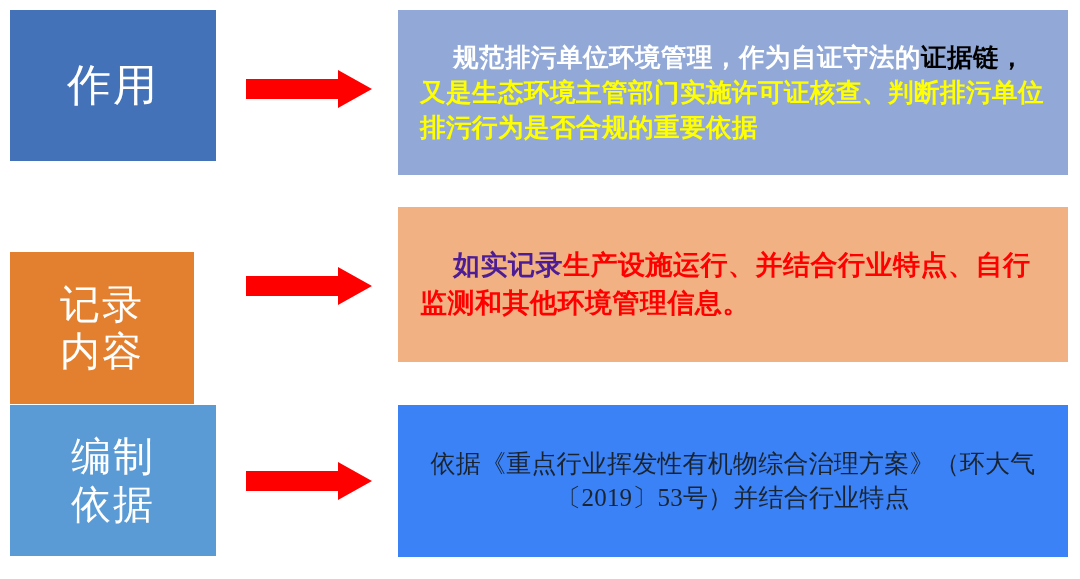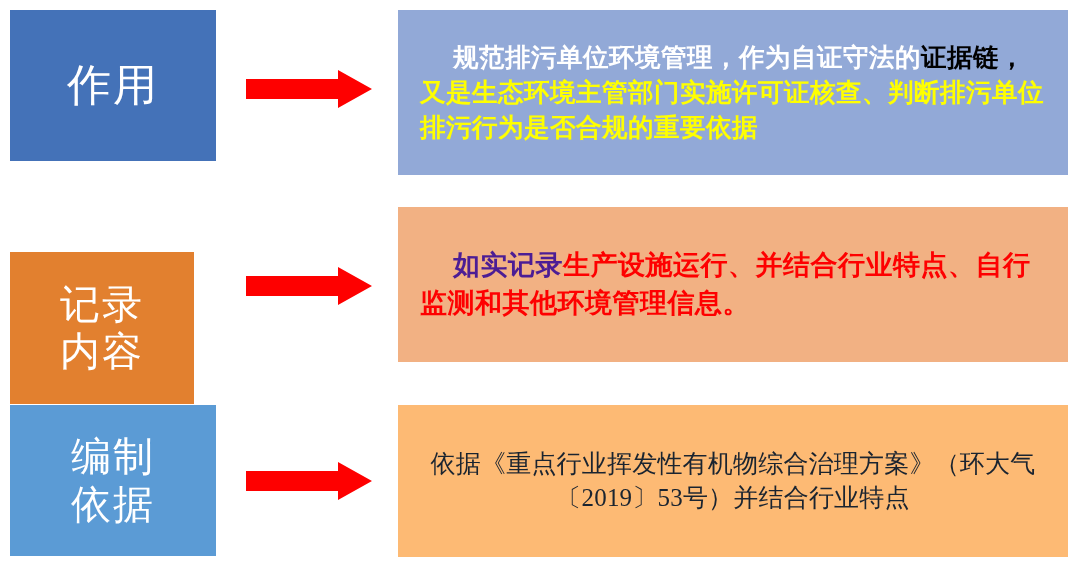--- a/index.html
+++ b/index.html
@@ -174,20 +174,20 @@
 
     <div class="label-box" id="label-box-3" style="background: rgb(91, 155, 213); color: rgb(255, 255, 255);">
       <span class="label-text">编制
 依据</span>
     </div>
 
     <svg class="arrow" id="arrow-3" viewBox="0 0 126 38" xmlns="http://www.w3.org/2000/svg">
       <polygon points="0,9 92,9 92,0 126,19 92,38 92,29 0,29" fill="#fe0000"></polygon>
     </svg>
 
-    <div class="content-box" id="content-box-3" style="background: #fdba74;">
+    <div class="content-box" id="content-box-3" style="background: #3b82f6;">
       <span class="content-text">
         <span class="t-dark" style="color: rgb(26, 36, 48);">依据《重点行业挥发性有机物综合治理方案》（环大气〔2019〕53号）并结合行业特点</span>
       </span>
     </div>
   </div>
 
 </div>
 
 </body></html>

